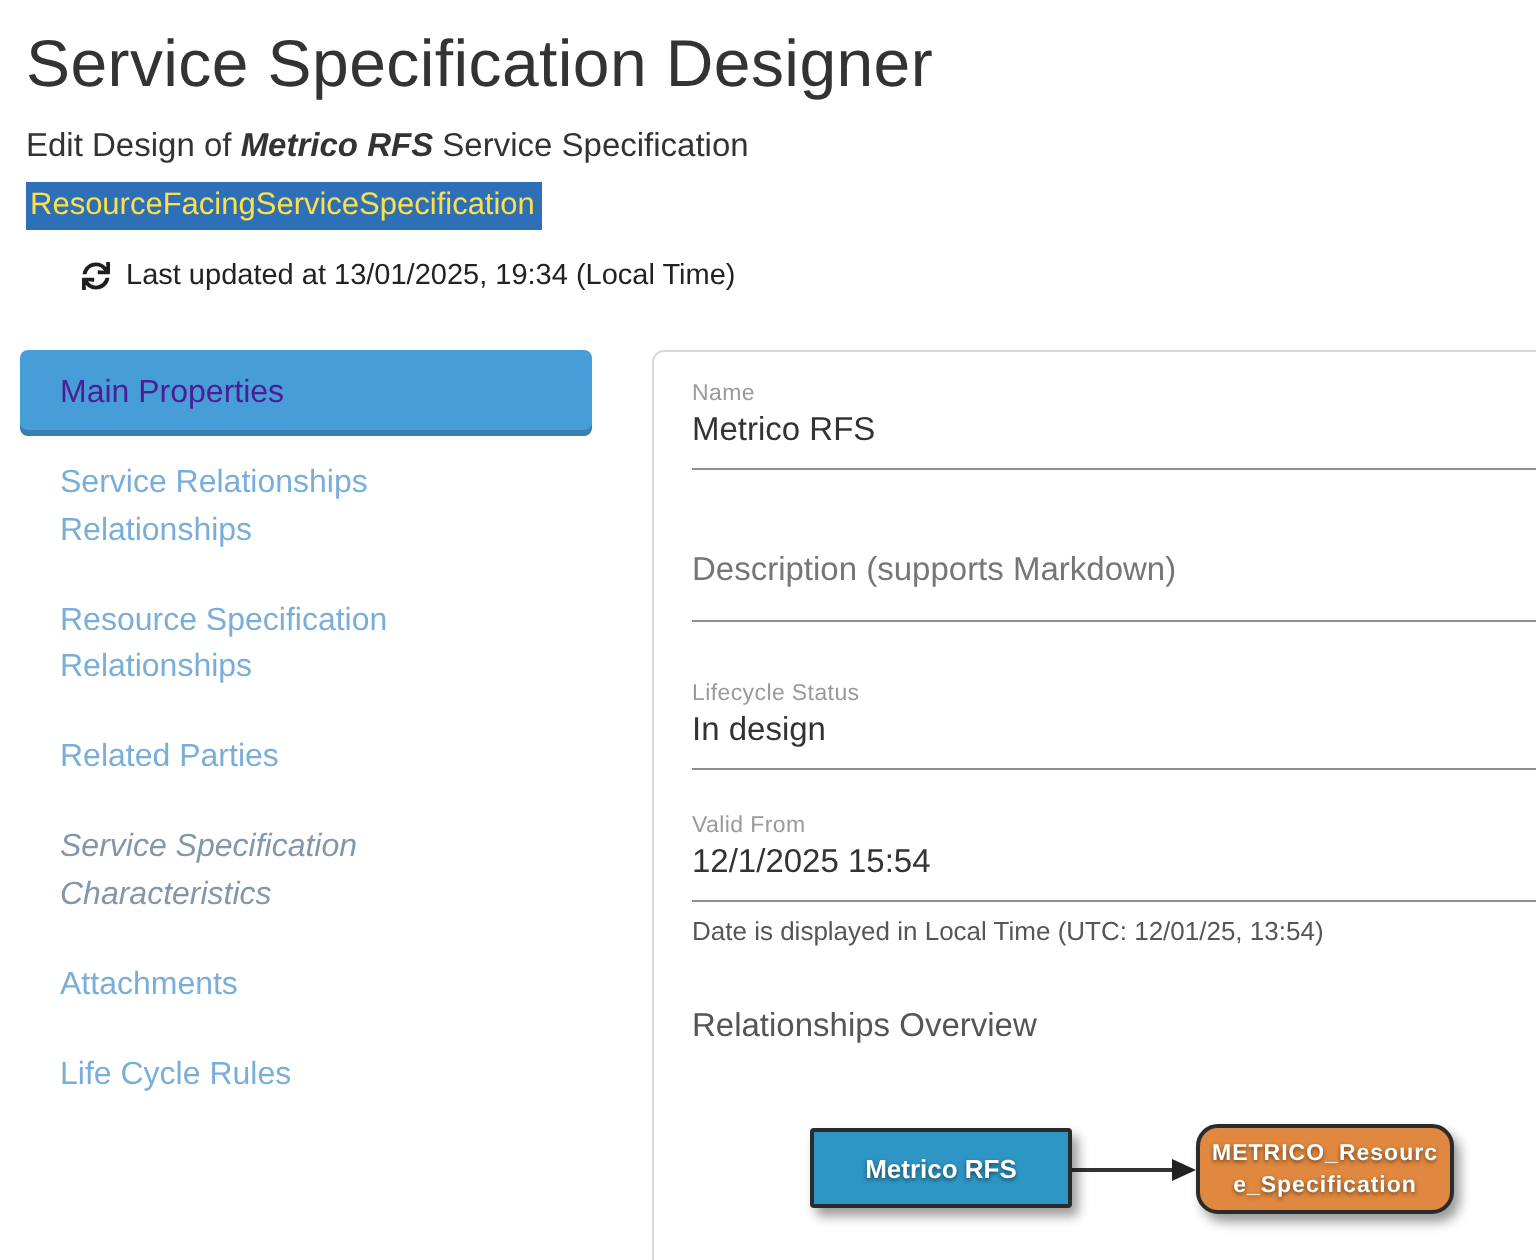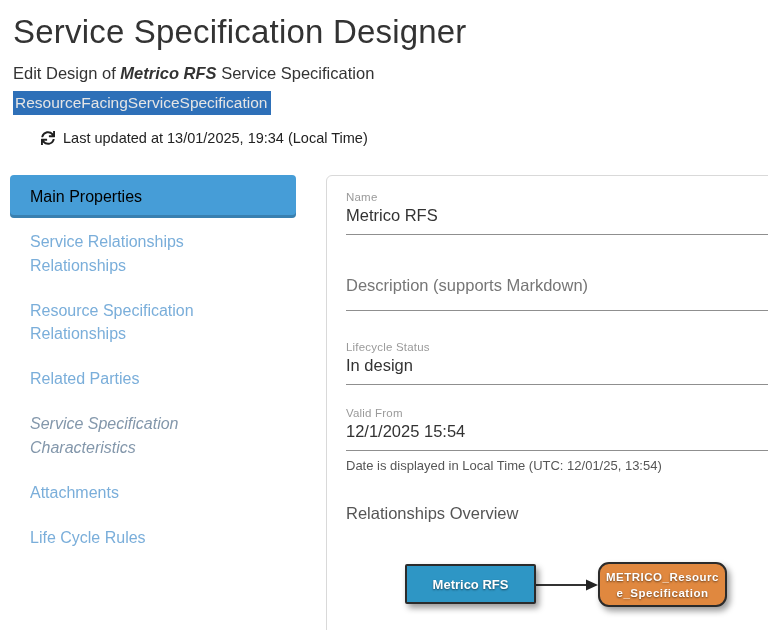--- a/index.html
+++ b/index.html
@@ -21,21 +21,21 @@
   .subtitle {
     margin-top: 12px;
     font-size: 16.5px;
     color: #333;
   }
   .subtitle .em { font-weight: 700; font-style: italic; }
   .type-badge {
     display: inline-block;
     margin-top: 8px;
     background: #2e70b8;
-    color: #e5e5e5;
+    color: #fde047;
     font-size: 15.5px;
     line-height: 1.4;
     padding: 1px 4px 2px 2px;
   }
   .updated-row {
     margin-top: 15px;
     display: flex;
     align-items: center;
     gap: 8px;
     font-size: 14.5px;
@@ -65,21 +65,21 @@
     margin-bottom: 2px;
     font-size: 16px;
     line-height: 1.45;
     color: #7aaeda;
     text-decoration: none;
     border-radius: 4px;
     cursor: pointer;
   }
   .nav-item.active {
     background: #469dd7;
-    color: #000000;
+    color: #4c1d95;
     box-shadow: inset 0 -3px 0 rgba(0,0,0,0.18);
   }
   .nav-item.muted { color: #8397ab; font-style: italic; }
 
   
   .panel {
     flex: none;
     width: 470px;
     margin-left: 30px;
     min-height: 600px;

